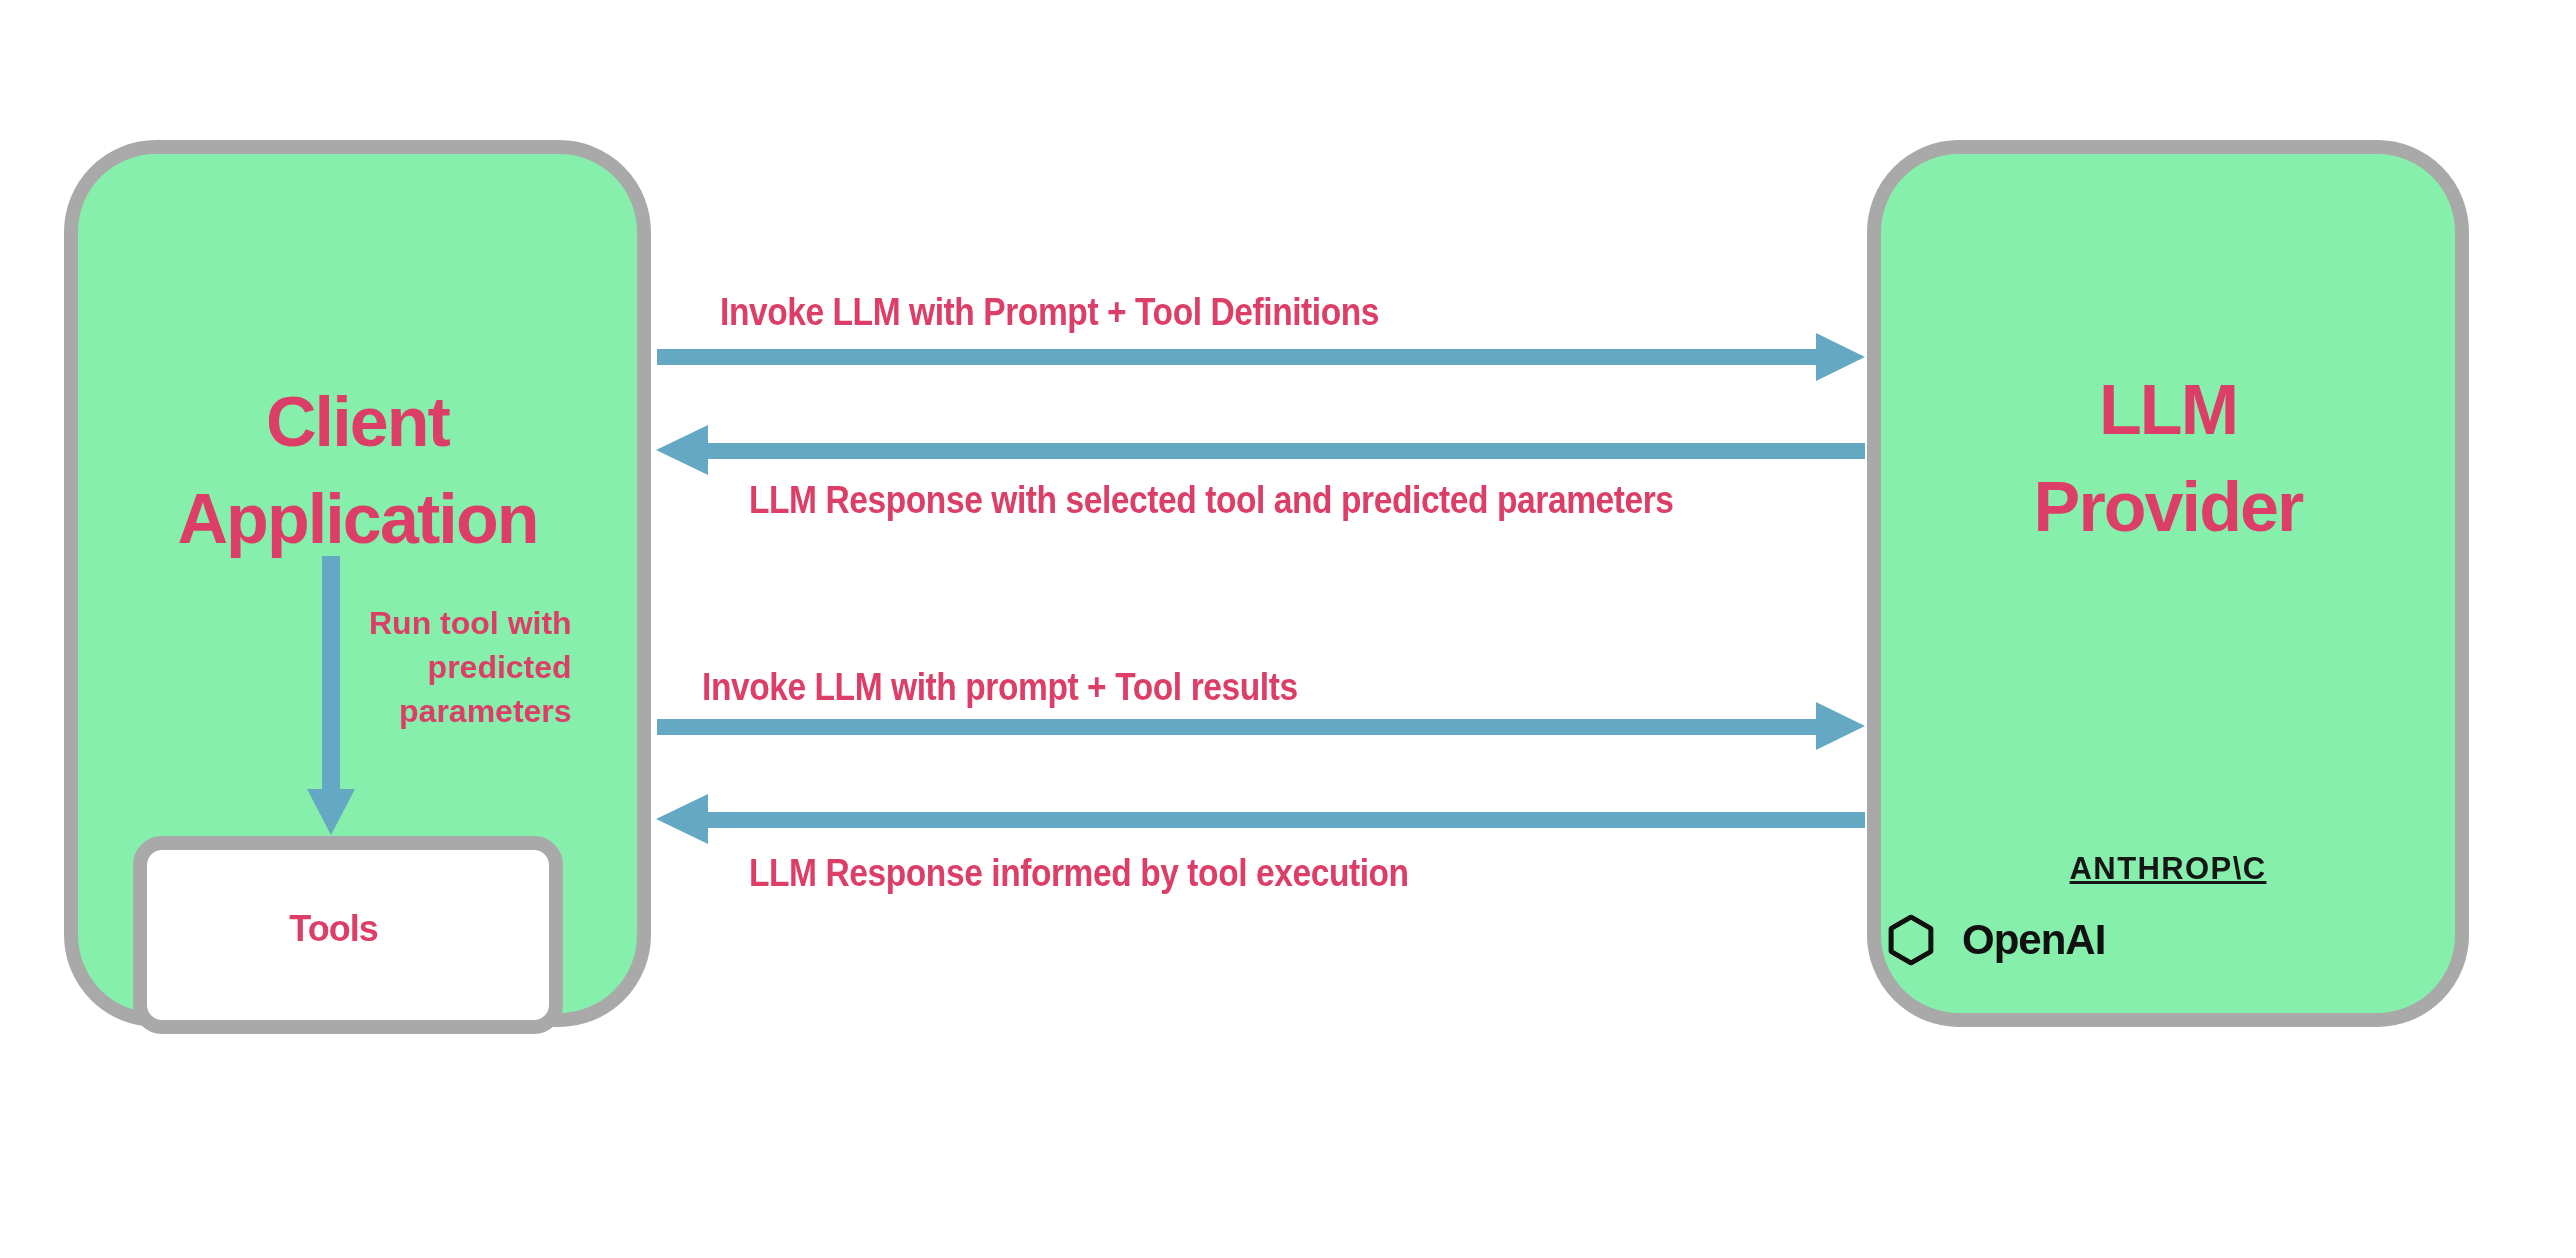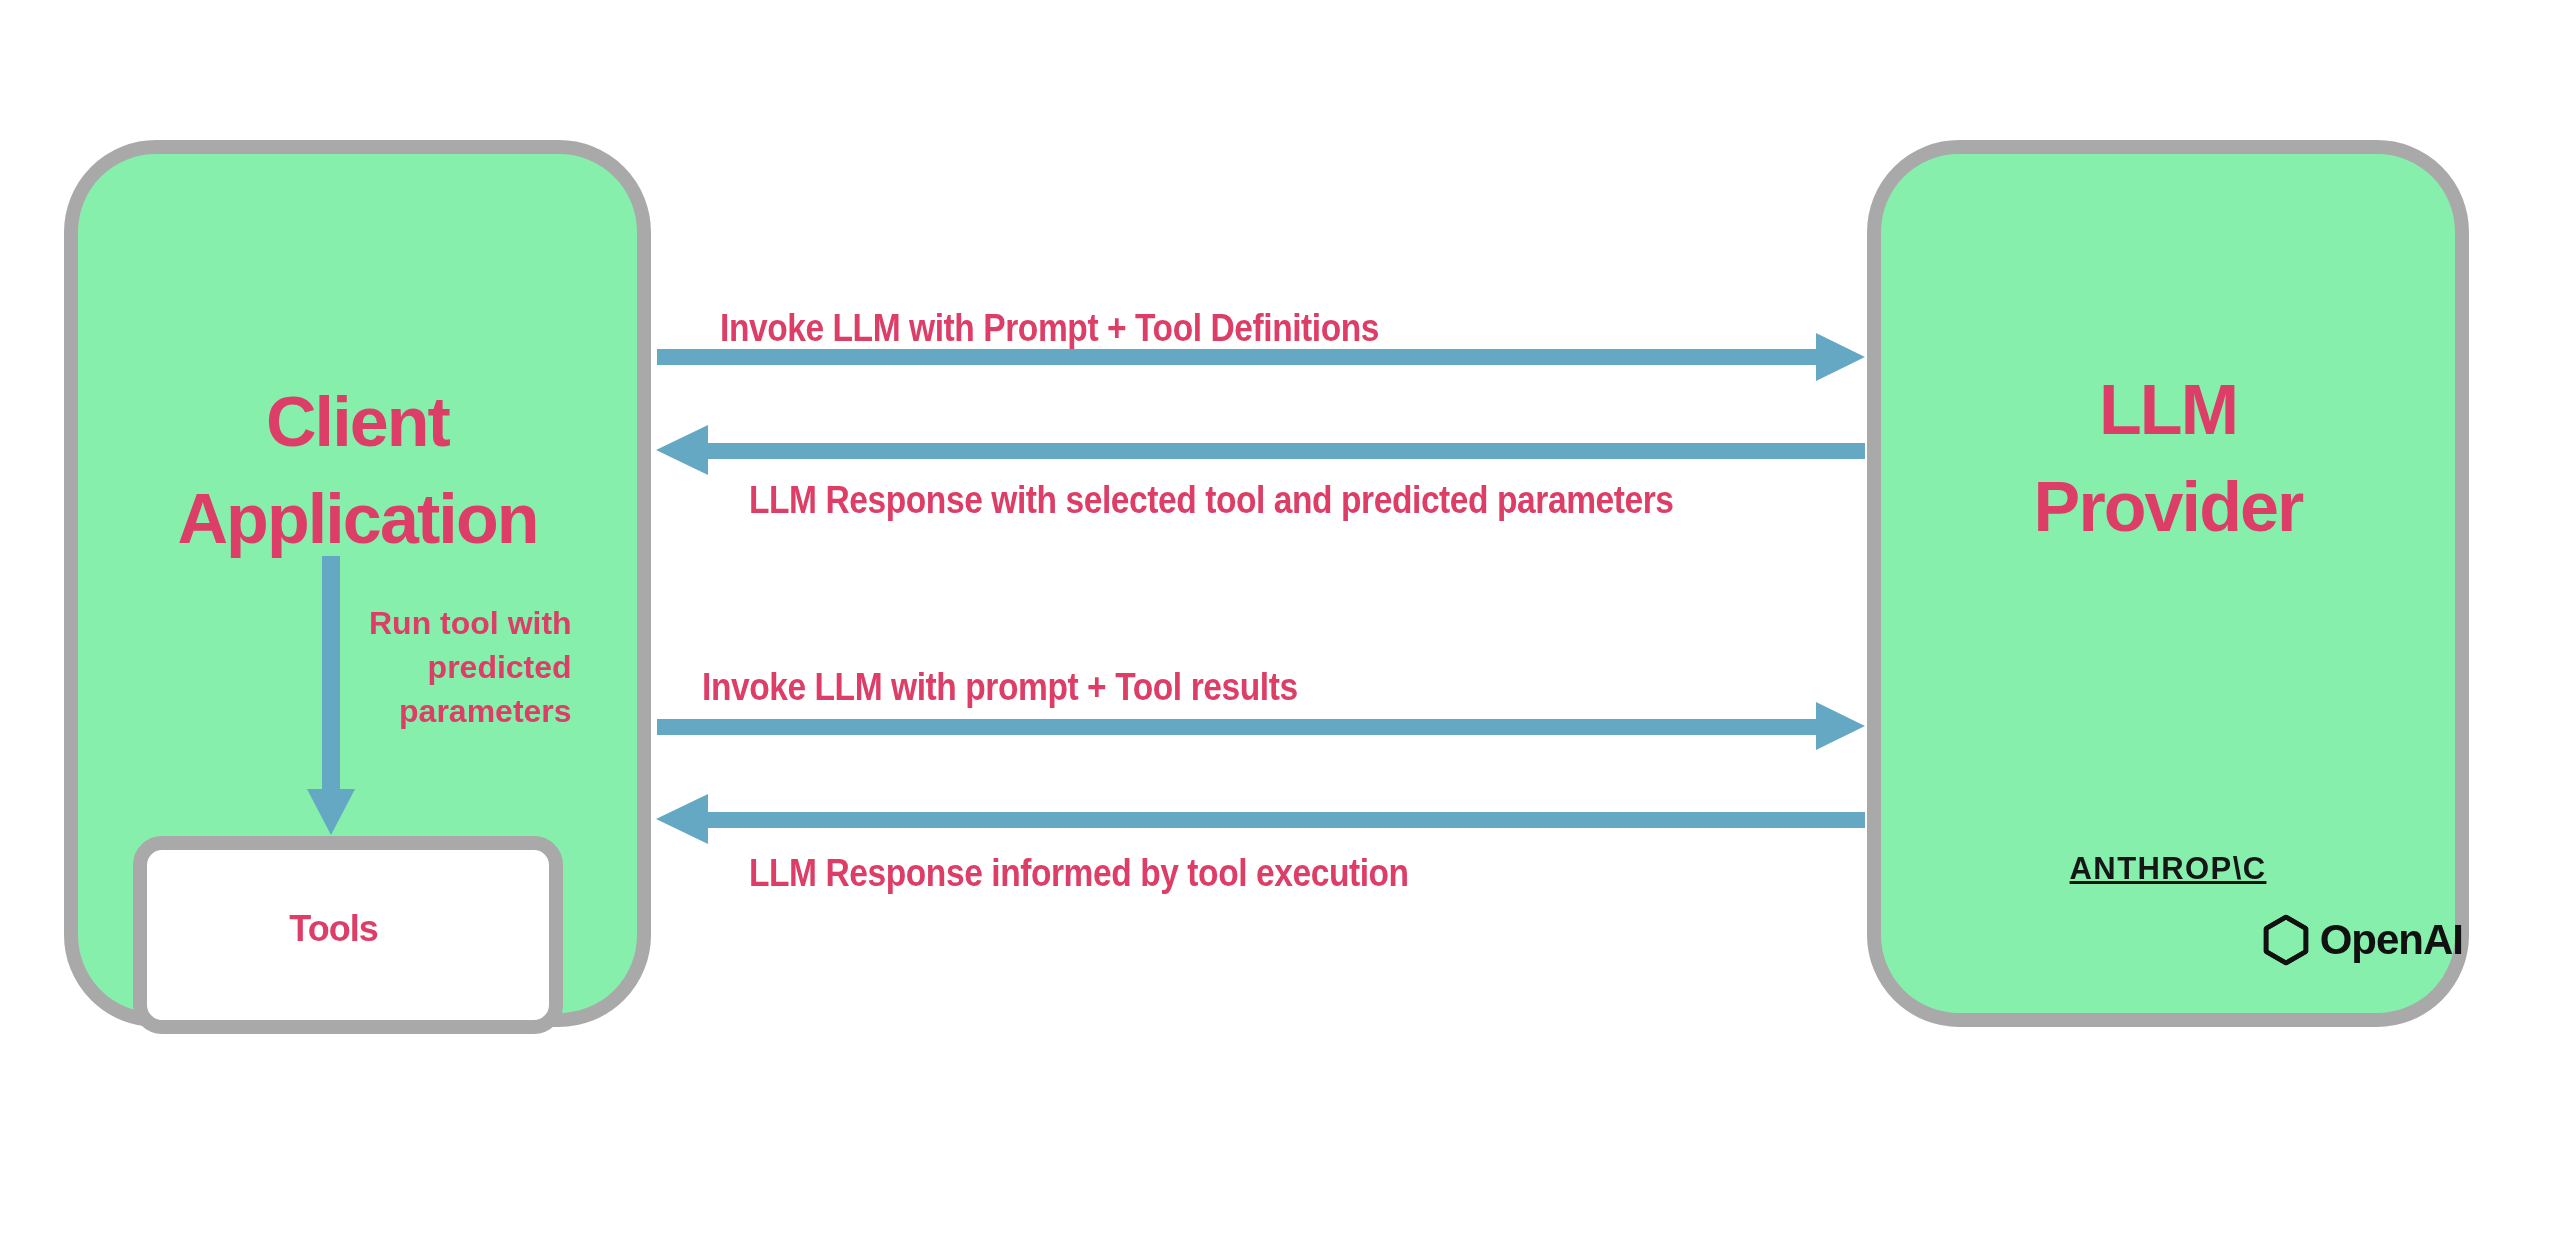--- a/index.html
+++ b/index.html
@@ -56,43 +56,43 @@
   .a3-head{left:1816px;top:702px;}
   .a4-head{left:656px;top:794px;}
   .a4-shaft{left:708px;top:812px;width:1157px;}
 
   
   .flow-label{
     position:absolute;color:var(--pink);font-weight:bold;font-size:39px;
     letter-spacing:-0.5px;white-space:nowrap;
   }
   .flow-label > span{display:inline-block;transform:scaleX(0.86);transform-origin:left center;}
-  .l1{left:720px;top:290px;margin-top:16px;}
+  .l1{left:720px;top:290px;}
   .l2{left:749px;top:478px;}
   .l3{left:702px;top:665px;}
   .l4{left:749px;top:851px;text-align:center;}
 
   
   .v-shaft{position:absolute;left:322px;top:556px;width:18.4px;height:236px;background:var(--blue);}
   .v-head{left:307px;top:789px;}
   .runtool-label{
     position:absolute;left:369px;top:601px;
     color:var(--pink);font-weight:bold;font-size:32px;line-height:44px;
     white-space:pre-line;
     text-align:right;
   }
 
   
   .anthropic-logo{
     position:absolute;left:0;top:697px;width:100%;text-align:center;
     color:var(--ink);font-weight:800;font-size:31px;letter-spacing:1.4px;text-decoration:underline;
   }
   .openai-logo{
-    position:absolute;left:8px;top:756px;width:100%;
-    display:flex;align-items:center;justify-content:flex-end;gap:4px;
+    position:absolute;left:0;top:756px;width:100%;
+    display:flex;align-items:center;justify-content:flex-start;gap:21px;
   }
   .openai-mark{width:60px;height:60px;}
   .openai-word{color:#111;font-weight:bold;font-size:42px;letter-spacing:-1px;}
 </style>
 </head>
 <body>
 
 <div class="canvas">
 
   <div class="bigbox client-box">

